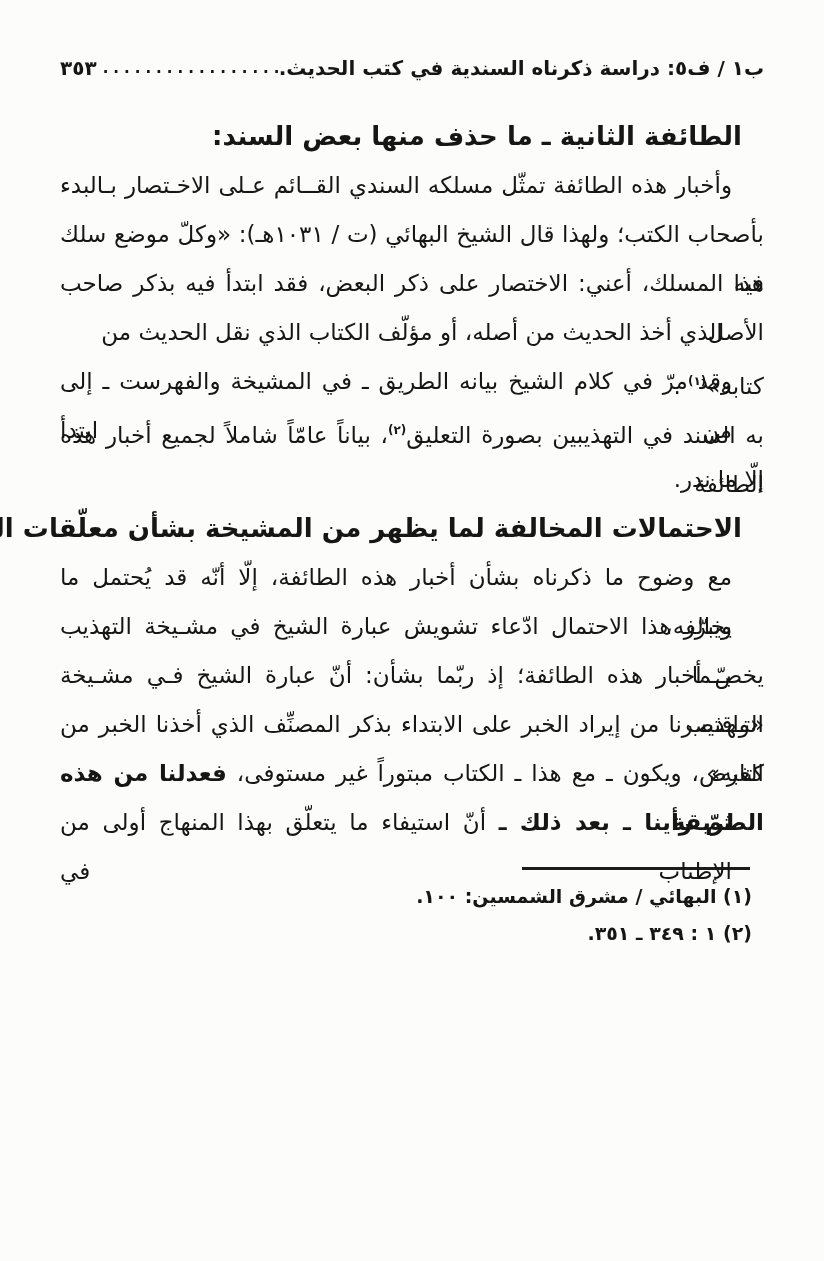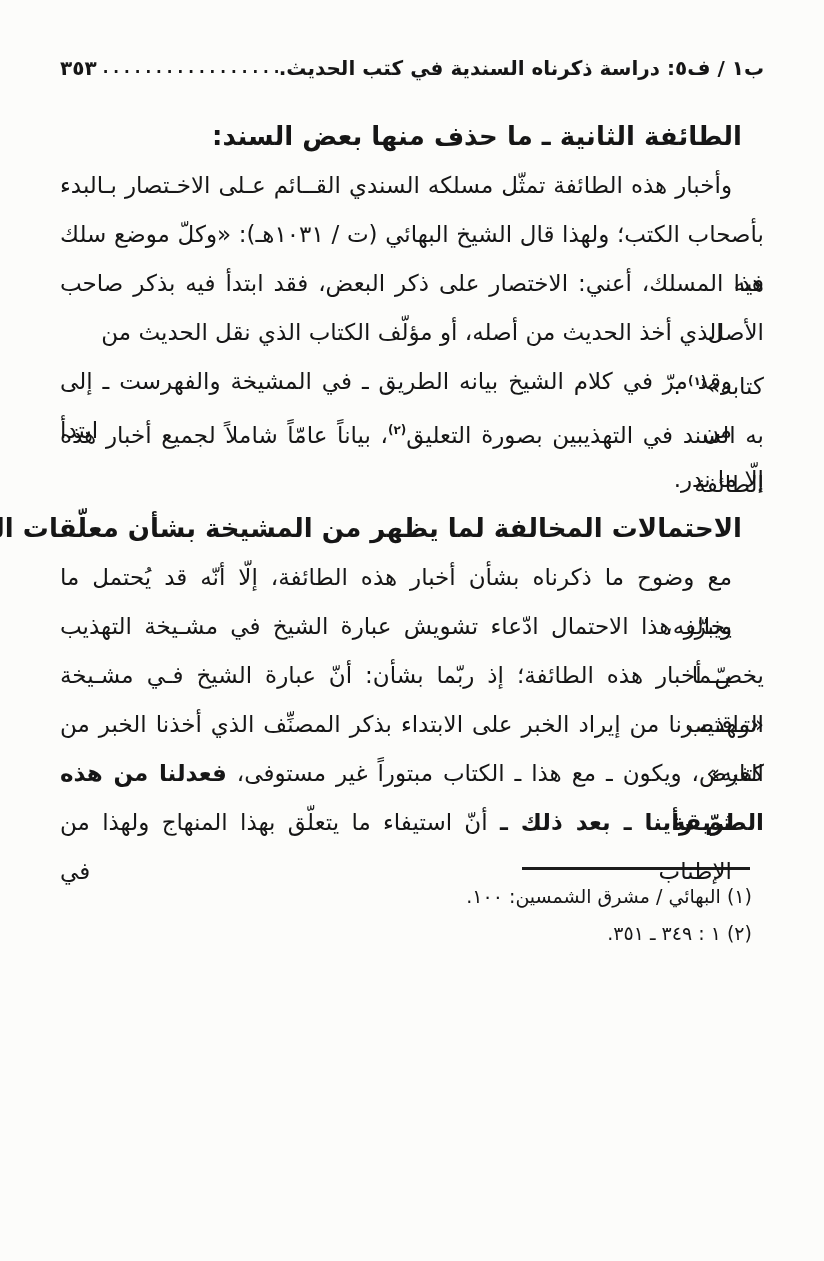--- a/index.html
+++ b/index.html
@@ -49,21 +49,21 @@
   .ln b{font-weight:bold;}
   sup.fnmark{font-size:12px;font-weight:bold;vertical-align:9px;letter-spacing:0;}
   
   .fnrule{
     border:none;border-top:3px solid #1c1c1c;
     width:228px;margin:20px 14px 8px auto;
     height:0;
   }
   .fn{
     font-size:19px;line-height:37px;height:37px;
-    text-align:right;padding-right:12px;
+    text-align:right;padding-right:12px;font-weight:bold;
   }
 </style>
 </head>
 <body>
 
 <div class="page">
 
   <div class="runhead">
     <span class="rh-title">ب١ / ف٥: دراسة ذكرناه السندية في كتب الحديث.</span>
     <span class="rh-dots">.....................................</span>
@@ -84,20 +84,20 @@
   <div class="hd">الاحتمالات المخالفة لما يظهر من المشيخة بشأن معلّقات التهذيب:</div>
 
   <div class="ln ind">مع وضوح ما ذكرناه بشأن أخبار هذه الطائفة، إلّا أنّه قد يُحتمل ما يخالفه،</div>
 
 
   <div class="ln ind">ويبرّر هذا الاحتمال ادّعاء تشويش عبارة الشيخ في مشـيخة التهذيب بــما</div>
   <div class="ln">يخصّ أخبار هذه الطائفة؛ إذ ربّما بشأن: أنّ عبارة الشيخ فـي مشـيخة التـهذيب</div>
   <div class="ln">«واقتصرنا من إيراد الخبر على الابتداء بذكر المصنِّف الذي أخذنا الخبر من كتابه»</div>
   <div class="ln"><span>الغرض، ويكون ـ مع هذا ـ الكتاب مبتوراً غير مستوفى، </span><b>فعدلنا من هذه الطريقة</b></div>
 
-  <div class="ln ind"><b>ثمّ رأينا ـ بعد ذلك ـ</b><span> أنّ استيفاء ما يتعلّق بهذا المنهاج ولهذا من الإطناب في</span></div>
+  <div class="ln ind"><b>ثمّ رأينا ـ بعد ذلك ـ</b><span> أنّ استيفاء ما يتعلّق بهذا المنهاج أولى من الإطناب في</span></div>
 
   <hr class="fnrule">
 
   <div class="fn">(١) البهائي / مشرق الشمسين: ١٠٠.</div>
   <div class="fn">(٢) ١ : ٣٤٩ ـ ٣٥١.</div>
 
 </div>
 
 </body></html>

